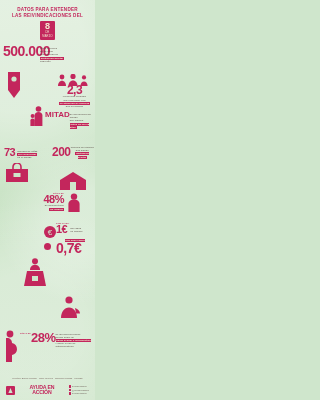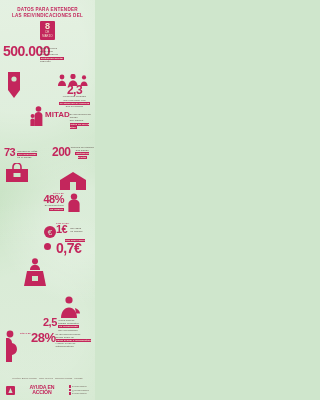--- a/index.html
+++ b/index.html
@@ -208,29 +208,20 @@
       <rect x="10" y="18" width="6" height="5" fill="#cfe6cc"></rect>
     </svg>
   </div>
 
   <div style="position:absolute;left:58px;top:296px;">
     <svg width="24" height="22" viewBox="0 0 24 22" class="ico">
       <circle cx="11" cy="4" r="3.6"></circle>
       <path d="M3 22c0-6 3.4-10.4 8-10.4S19 16 19 22z"></path>
       <path d="M17 12c3 1 5 3 5 5.4h-4z"></path>
     </svg>
-  </div>
-  <div class="blk" style="left:43px;top:318px;width:52px;">
-    <div class="big" style="font-size:11px;">2,5</div>
-    <div style="padding:1px 0 0 1.5px;">
-      <div class="cap">veces más de</div>
-      <div class="cap">trabajo doméstico</div>
-      <div class="cap"><span class="kw">no remunerado</span></div>
-      <div class="cap">que los hombres</div>
-    </div>
   </div>
 
   <div style="position:absolute;left:2px;top:330px;">
     <svg width="18" height="32" viewBox="0 0 18 32" class="ico">
       <circle cx="8" cy="4" r="3.4"></circle>
       <path d="M5 8c3 0 5 2 5 5 3 .6 5 3 5 6.2 0 3-2 5.2-5 5.8V32H4V8z"></path>
     </svg>
   </div>
   <div class="blk" style="left:20px;top:332px;width:74px;flex-direction:row;">
     <div class="lbl">sólo el</div>

